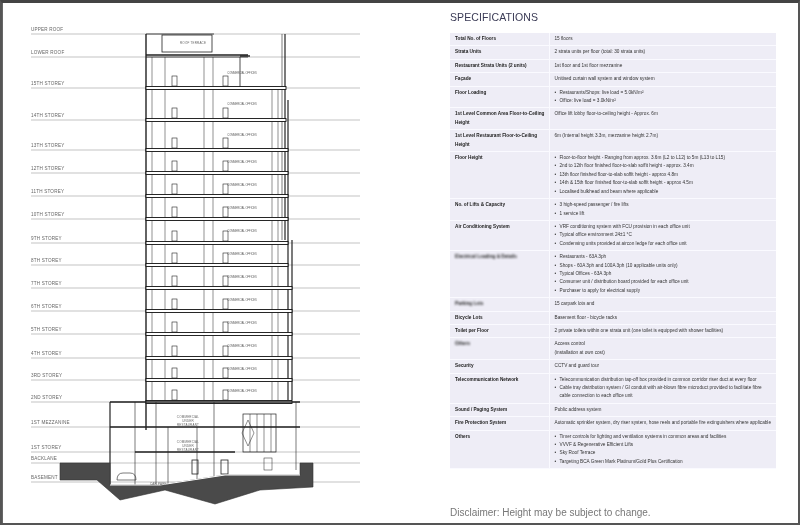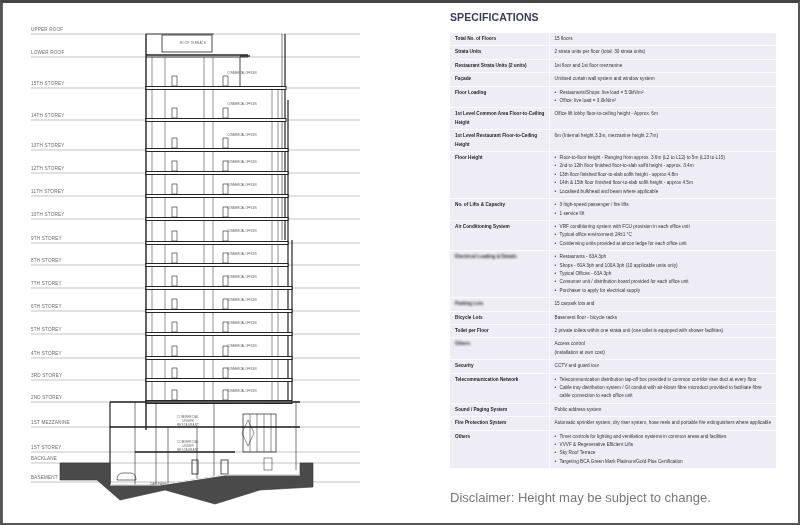--- a/index.html
+++ b/index.html
@@ -8,29 +8,29 @@
   .frame { position: absolute; left: 0; top: 0; width: 800px; height: 525px; border: 2px solid #555; border-top: 3px solid #444; pointer-events: none; }
   .left-edge { position: absolute; left: 0; top: 0; width: 3px; height: 525px; background: #666; }
 
   
   .drawing { position: absolute; left: 0; top: 0; width: 440px; height: 525px; }
   .drawing svg { position: absolute; left: 0; top: 0; }
   .level-label { position: absolute; left: 31px; font-size: 4.6px; letter-spacing: 0.2px; color: #666; white-space: nowrap; }
 
   
   .specs { position: absolute; left: 448px; top: 0; width: 330px; }
-  .specs-title { position: absolute; left: 2px; top: 11px; font-size: 10.5px; font-weight: bold; color: #3a3a55; letter-spacing: 0.1px; }
+  .specs-title { position: absolute; left: 2px; top: 11px; font-size: 10.5px; font-weight: normal; color: #3a3a55; letter-spacing: 0.1px; }
   .spec-table { position: absolute; left: 2px; top: 33px; width: 326px; border-collapse: collapse; background: #eeedf6; }
   .spec-table td { vertical-align: top; font-size: 4.7px; line-height: 8.4px; padding: 2px 4px 2px 5px; border-bottom: 1px solid #fafaff; color: #333; }
   .spec-table td.k { width: 99px; font-weight: bold; color: #222; border-right: 1px solid #fafaff; }
   .spec-table td.v ul { list-style: none; }
   .spec-table td.v li { padding-left: 5px; position: relative; }
   .spec-table td.v li::before { content: "•"; position: absolute; left: 0; }
   .blur { filter: blur(0.9px); color: #777; }
-  .disclaimer { position: absolute; left: 2px; top: 490px; font-size: 13px; color: #777; }
+  .disclaimer { position: absolute; left: 2px; top: 507px; font-size: 10px; color: #777; }
 </style>
 </head>
 <body>
 
 <div class="left-edge"></div>
 
 <div class="drawing">
   <svg id="section-svg" width="440" height="525" viewBox="0 0 440 525">
     <g id="level-lines" stroke="#9a9a9a" stroke-width="0.6">
         <line x1="31" x2="360" y1="34" y2="34"></line>

